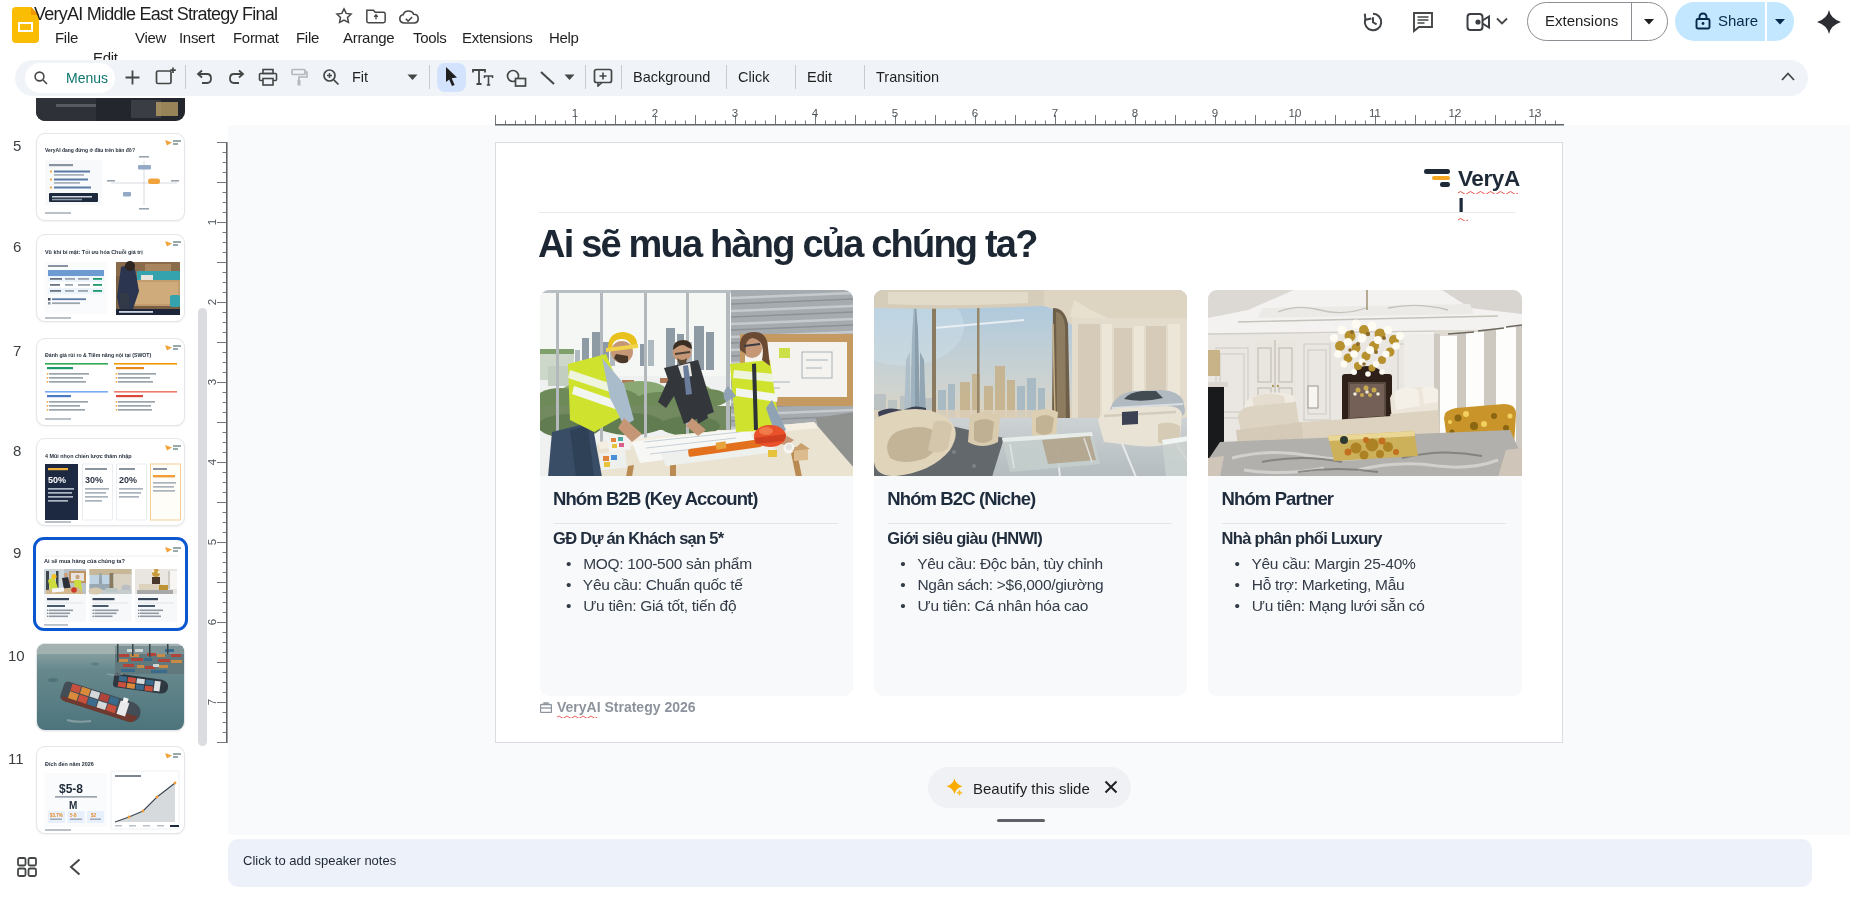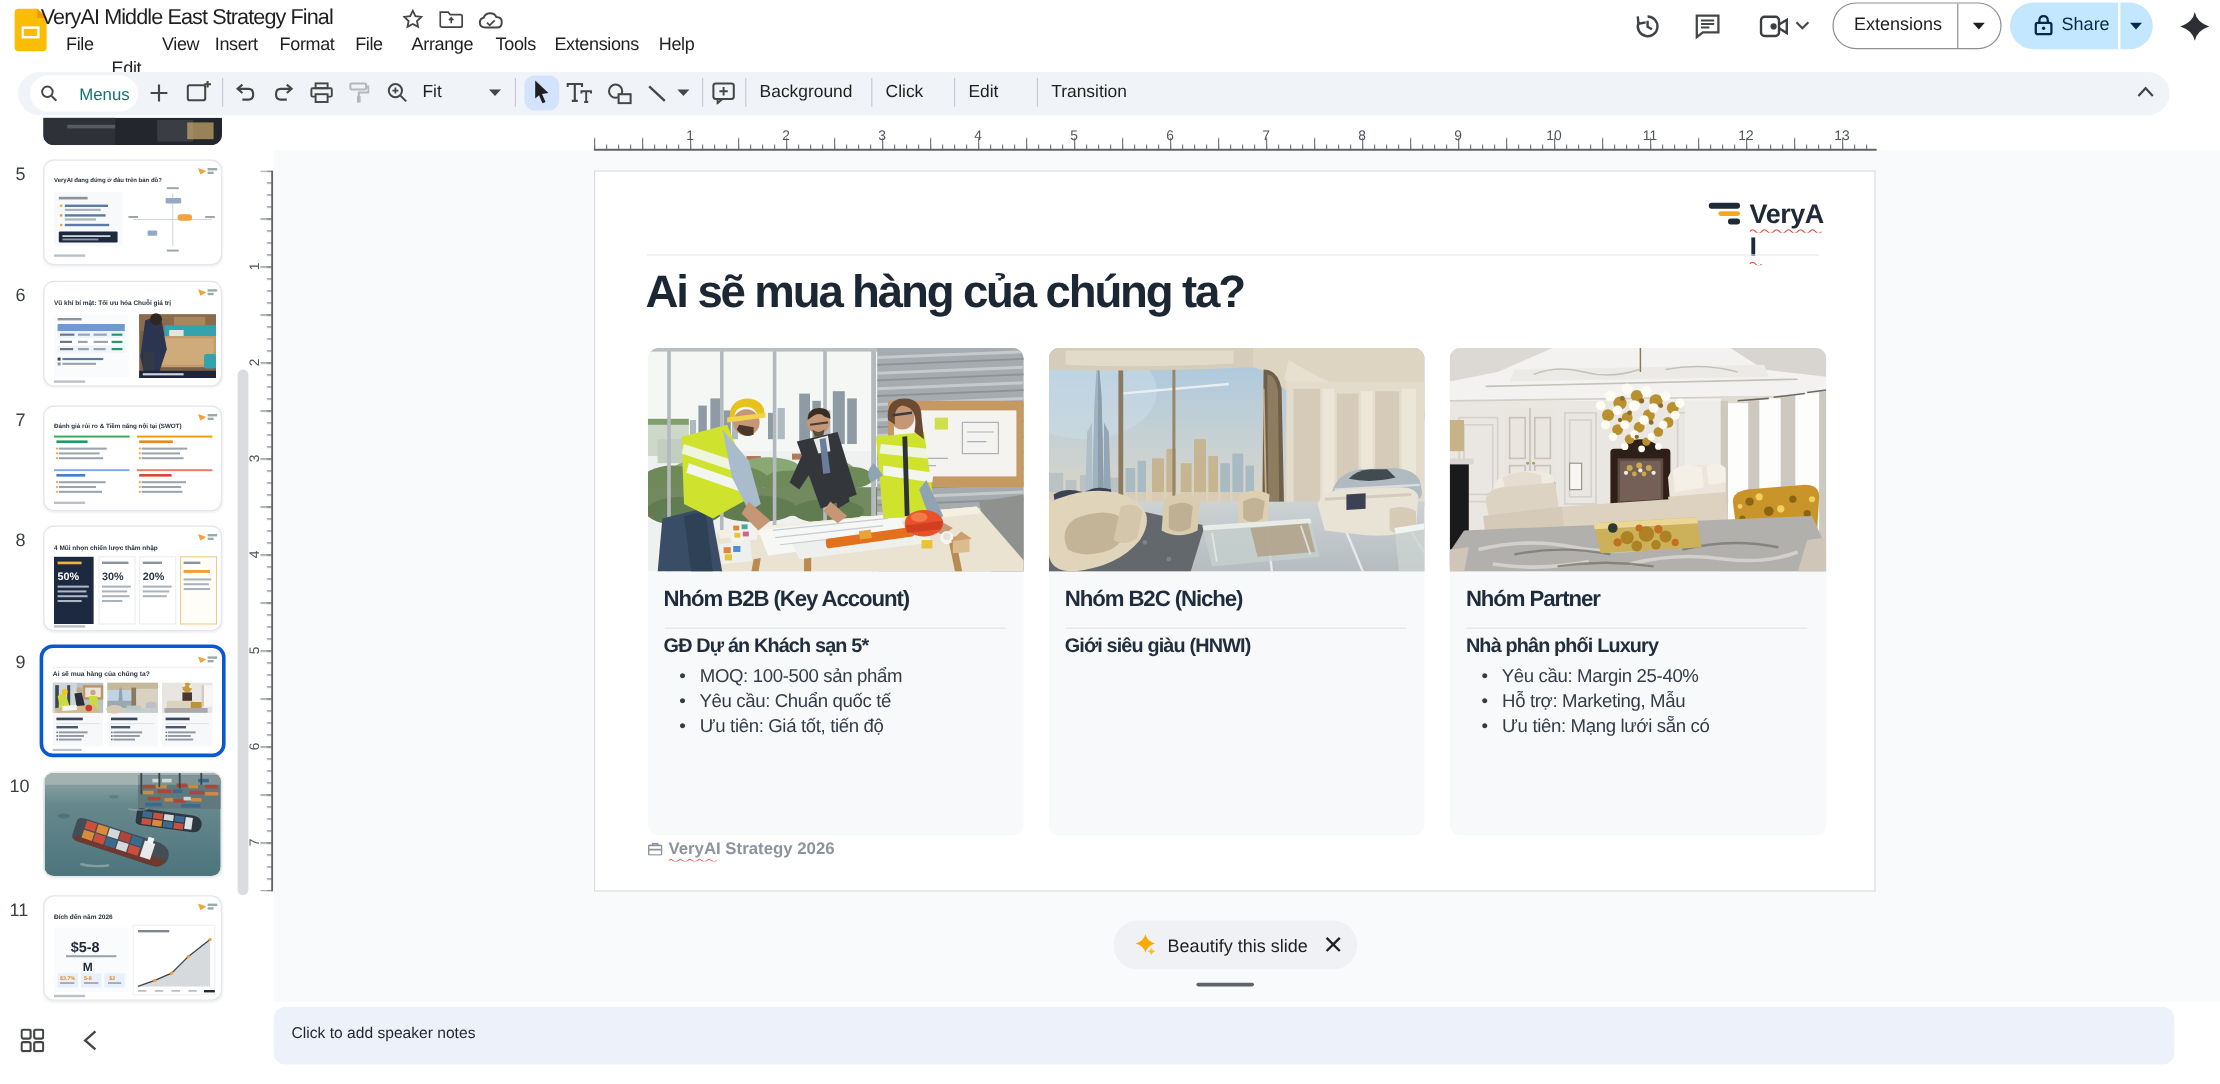--- a/index.html
+++ b/index.html
@@ -900,20 +900,25 @@
         <path d="M230 126 L302 122" stroke="#d3ccbc" stroke-width="2.5"></path>
         <path d="M248 122 L264 121 L264 134 L248 135 Z" fill="#3c4254"></path>
         <path d="M284 134 Q296 130 306 136 L306 152 Q294 158 284 152 Z" fill="#d6cbb4"></path>
         <path d="M288 150 L314 146 L314 187 L292 187 Z" fill="#ccd3d1" opacity="0.8"></path>
         <path d="M288 150 L314 146 L314 151 L289 155 Z" fill="#f0f4f2"></path>
       </svg>
     </div>
     <div class="abs" style="left:13.5px;top:198.5px;font-size:18.5px;font-weight:bold;color:#1f2c3d;letter-spacing:-0.9px;">Nhóm B2C (Niche)</div>
     <div class="abs" style="left:14px;top:233px;width:284px;height:1px;background:#e2e5e9;"></div>
     <div class="abs" style="left:13.5px;top:239px;font-size:16.5px;font-weight:bold;color:#222e3d;letter-spacing:-0.7px;">Giới siêu giàu (HNWI)</div>
+    <div class="abs" style="left:26.5px;top:263.5px;font-size:15.5px;color:#333c48;line-height:21.2px;letter-spacing:-0.3px;">
+      <div>•&nbsp;&nbsp; Yêu cầu: Độc bản, tùy chỉnh</div>
+      <div>•&nbsp;&nbsp; Ngân sách: &gt;$6,000/giường</div>
+      <div>•&nbsp;&nbsp; Ưu tiên: Cá nhân hóa cao</div>
+    </div>
   </div>
 
   <div class="abs" style="left:712.1px;top:146.5px;width:313.5px;height:406px;background:#f8f9fa;border-radius:9px;">
     <div class="abs" style="left:0;top:0;width:313.5px;height:186.5px;border-radius:9px 9px 0 0;overflow:hidden;">
       <svg width="314" height="187" viewBox="0 0 314 187">
         <rect width="314" height="187" fill="#eae7e3"></rect>
         <rect x="0" y="0" width="314" height="44" fill="#f4f2f0"></rect>
         <path d="M0 0 L86 0 L40 20 L0 28 Z" fill="#dcd9d5"></path>
         <path d="M234 0 L314 0 L314 24 L262 18 Z" fill="#d8d5d1"></path>
         <path d="M54 18 L262 14 L266 24 L50 28 Z" fill="#eceae6"></path>

